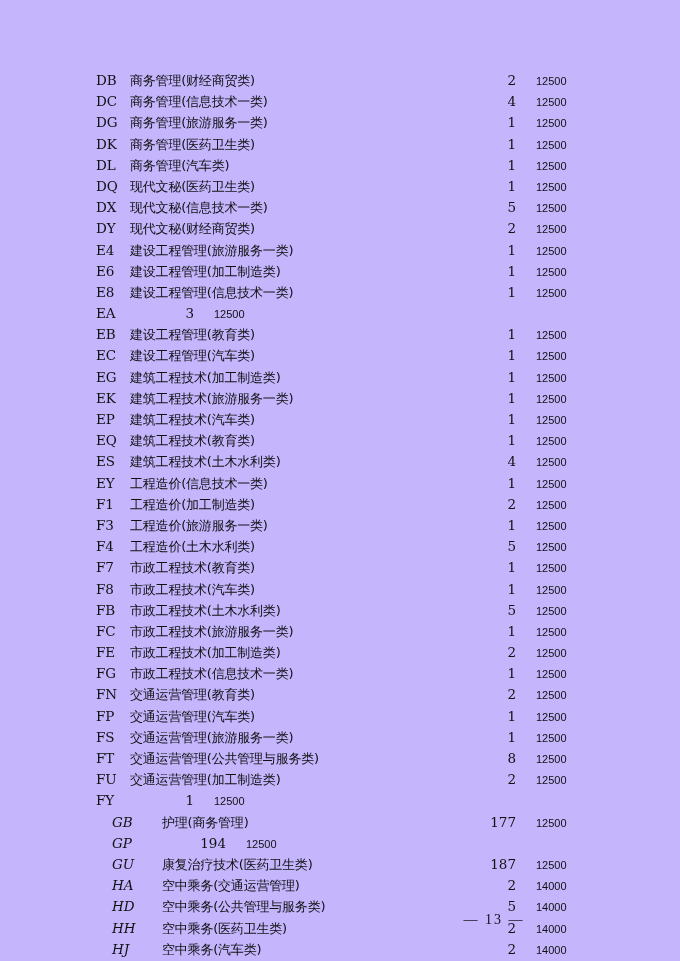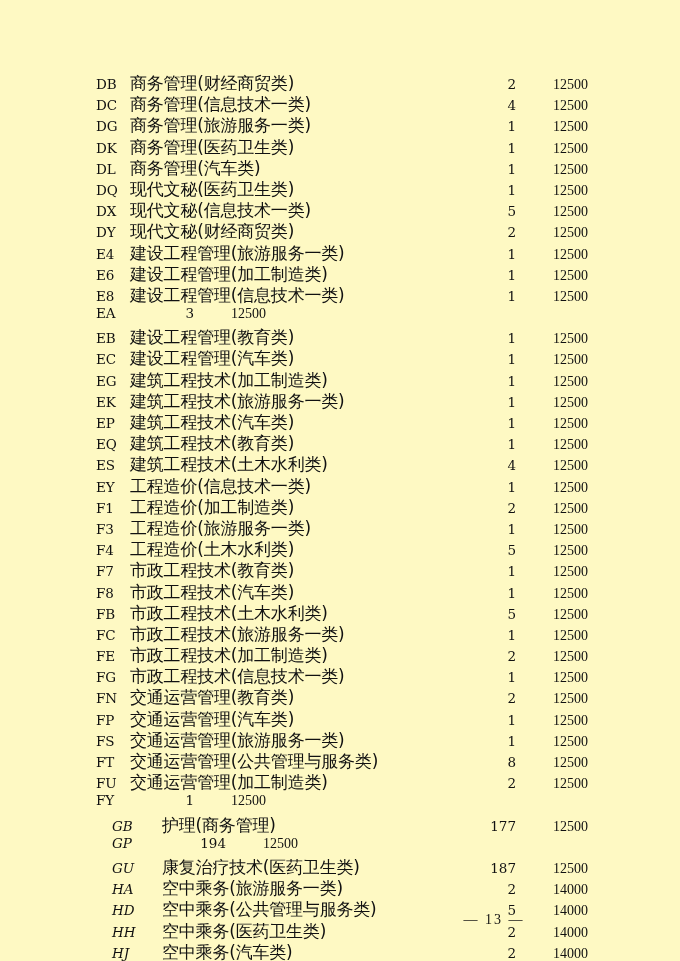--- a/index.html
+++ b/index.html
@@ -14,21 +14,21 @@
     color: #111111;
     position: relative;
     overflow: hidden;
   }
   .page {
     position: absolute;
     left: 0;
     top: 0;
     width: 680px;
     height: 961px;
-    background: #fef9c3;
+    background: #c4b5fd;
   }
   .content {
     position: absolute;
     left: 96px;
     top: 72px;
     width: 492px;
   }
   .row {
     display: flex;
     align-items: baseline;
@@ -44,36 +44,36 @@
     letter-spacing: 0px;
   }
   .code.indent {
     padding-left: 16px;
     width: 34px;
     flex: 0 0 50px;
     font-style: italic;
   }
   .name {
     flex: 1 1 auto;
-    font-size: 17px;
+    font-size: 13px;
     font-family: "DejaVu Sans", sans-serif;
     letter-spacing: -0.2px;
   }
   .qty {
     flex: 0 0 64px;
     text-align: right;
     font-size: 13.5px;
     padding-right: 20px;
     font-family: "DejaVu Serif", "Liberation Serif", serif;
   }
   .fee {
     flex: 0 0 52px;
-    text-align: right;
-    font-size: 14px;
-    font-family: Liberation Serif, serif;
+    text-align: left;
+    font-size: 11px;
+    font-family: Liberation Sans, sans-serif;
   }
   .footer {
     position: absolute;
     left: 0;
     top: 912px;
     width: 568px;
     text-align: center;
     font-size: 14px;
     letter-spacing: 2px;
     font-family: Liberation Serif, serif;
@@ -308,21 +308,21 @@
         <span class="fee">12500</span>
       </div>
       <div class="row">
         <span class="code indent">GU</span>
         <span class="name">康复治疗技术(医药卫生类)</span>
         <span class="qty">187</span>
         <span class="fee">12500</span>
       </div>
       <div class="row">
         <span class="code indent">HA</span>
-        <span class="name">空中乘务(旅游服务一类)</span>
+        <span class="name">空中乘务(交通运营管理)</span>
         <span class="qty">2</span>
         <span class="fee">14000</span>
       </div>
       <div class="row">
         <span class="code indent">HD</span>
         <span class="name">空中乘务(公共管理与服务类)</span>
         <span class="qty">5</span>
         <span class="fee">14000</span>
       </div>
       <div class="row">

